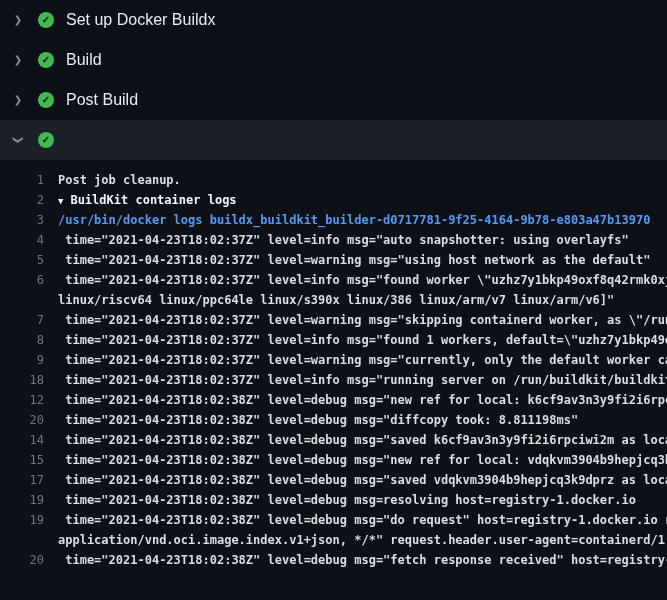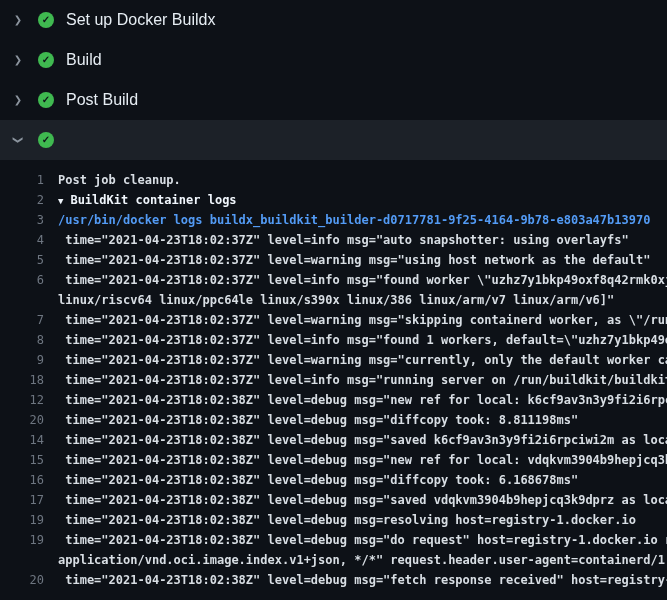--- a/index.html
+++ b/index.html
@@ -90,20 +90,19 @@
       <div class="log-row"><span class="log-num">6</span><span class="log-text normal"> time="2021-04-23T18:02:37Z" level=info msg="found worker \"uzhz7y1bkp49oxf8q42rmk0xj</span></div>
       <div class="log-row"><span class="log-num"></span><span class="log-text normal">linux/riscv64 linux/ppc64le linux/s390x linux/386 linux/arm/v7 linux/arm/v6]"</span></div>
       <div class="log-row"><span class="log-num">7</span><span class="log-text normal"> time="2021-04-23T18:02:37Z" level=warning msg="skipping containerd worker, as \"/run</span></div>
       <div class="log-row"><span class="log-num">8</span><span class="log-text normal"> time="2021-04-23T18:02:37Z" level=info msg="found 1 workers, default=\"uzhz7y1bkp49o</span></div>
       <div class="log-row"><span class="log-num">9</span><span class="log-text normal"> time="2021-04-23T18:02:37Z" level=warning msg="currently, only the default worker ca</span></div>
       <div class="log-row"><span class="log-num">18</span><span class="log-text normal"> time="2021-04-23T18:02:37Z" level=info msg="running server on /run/buildkit/buildkit</span></div>
       <div class="log-row"><span class="log-num">12</span><span class="log-text normal"> time="2021-04-23T18:02:38Z" level=debug msg="new ref for local: k6cf9av3n3y9fi2i6rpc</span></div>
       <div class="log-row"><span class="log-num">20</span><span class="log-text normal"> time="2021-04-23T18:02:38Z" level=debug msg="diffcopy took: 8.811198ms"</span></div>
       <div class="log-row"><span class="log-num">14</span><span class="log-text normal"> time="2021-04-23T18:02:38Z" level=debug msg="saved k6cf9av3n3y9fi2i6rpciwi2m as loca</span></div>
       <div class="log-row"><span class="log-num">15</span><span class="log-text normal"> time="2021-04-23T18:02:38Z" level=debug msg="new ref for local: vdqkvm3904b9hepjcq3k</span></div>
-      <div class="log-row"><span class="log-num">16</span><span class="log-text normal"> time="2021-04-23T18:02:38Z" level=debug msg="diffcopy took: 6.168678ms"</span></div>
       <div class="log-row"><span class="log-num">17</span><span class="log-text normal"> time="2021-04-23T18:02:38Z" level=debug msg="saved vdqkvm3904b9hepjcq3k9dprz as loca</span></div>
       <div class="log-row"><span class="log-num">19</span><span class="log-text normal"> time="2021-04-23T18:02:38Z" level=debug msg=resolving host=registry-1.docker.io</span></div>
       <div class="log-row"><span class="log-num">19</span><span class="log-text normal"> time="2021-04-23T18:02:38Z" level=debug msg="do request" host=registry-1.docker.io r</span></div>
       <div class="log-row"><span class="log-num"></span><span class="log-text normal">application/vnd.oci.image.index.v1+json, */*" request.header.user-agent=containerd/1.4</span></div>
       <div class="log-row"><span class="log-num">20</span><span class="log-text normal"> time="2021-04-23T18:02:38Z" level=debug msg="fetch response received" host=registry-</span></div>
     </div>
 </div>
 
 </body></html>

